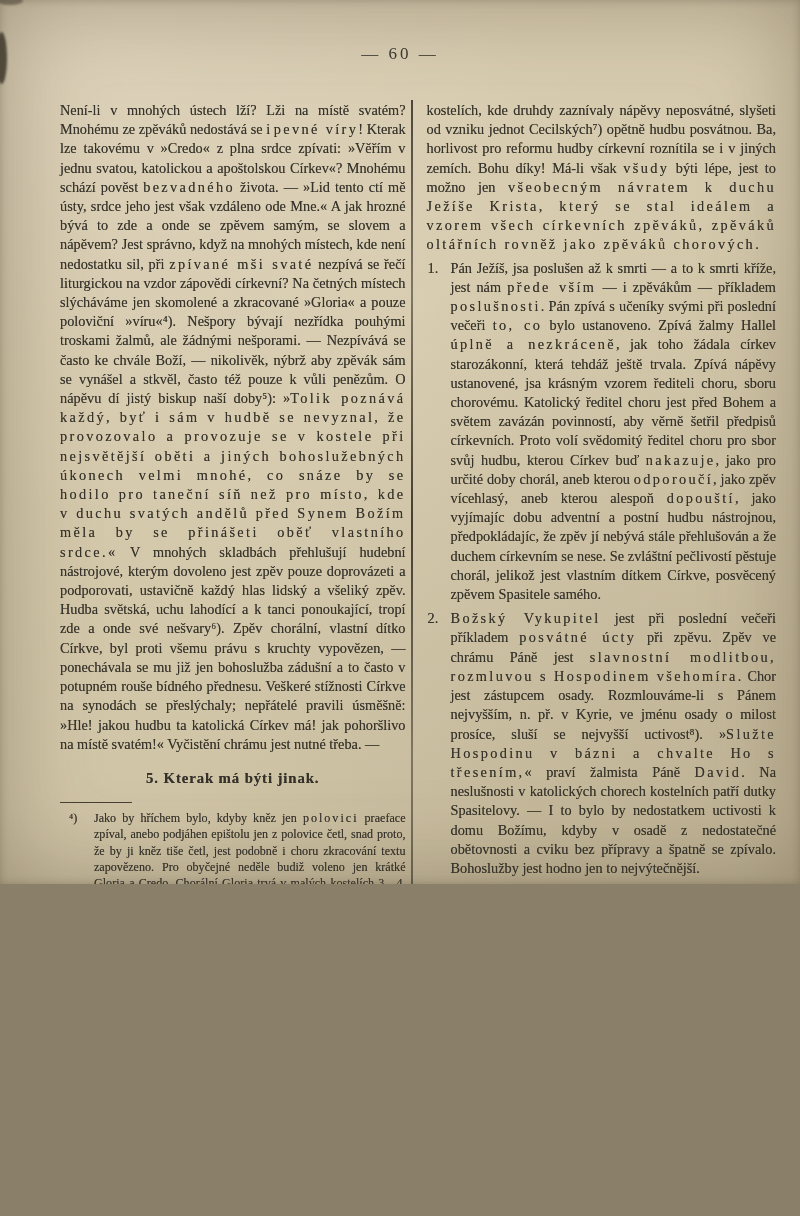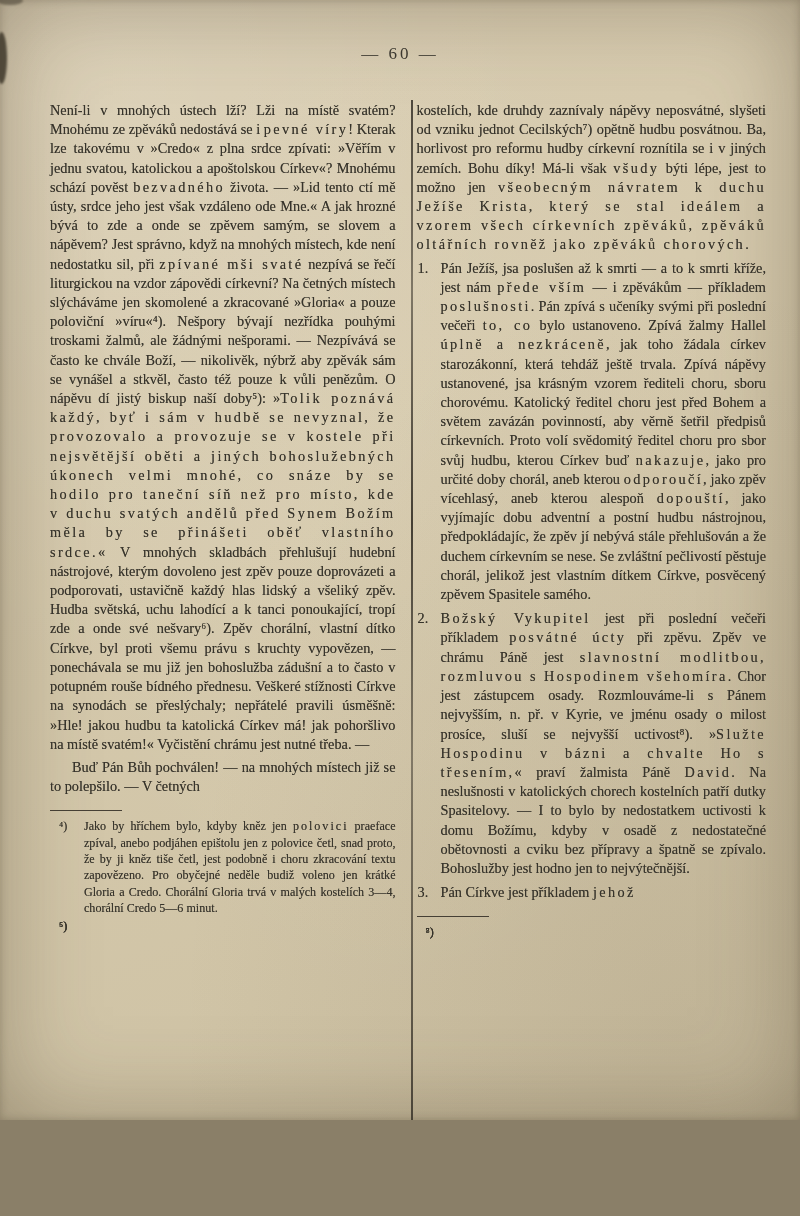--- a/index.html
+++ b/index.html
@@ -2,40 +2,40 @@
 <html lang="cs"><head>
 <meta charset="utf-8">
 <style>
   html,body { margin:0; padding:0; }
   body {
     width:800px; height:1216px; overflow:hidden;
     font-family:"Liberation Serif","DejaVu Serif",serif;
     background:#8a7f68;
   }
   .page {
-    position:relative; width:800px; height:1120px; overflow:hidden;
+    position:relative; width:800px; height:884px; overflow:hidden;
     background:
       radial-gradient(ellipse at 18% 8%, rgba(255,255,255,0.10), transparent 42%),
       radial-gradient(ellipse at 85% 92%, rgba(92,76,50,0.12), transparent 52%),
       radial-gradient(ellipse at 50% 45%, rgba(255,250,235,0.07), transparent 60%),
       linear-gradient(163deg,#d9cdb2 0%,#d5c9ac 45%,#cdc1a3 100%);
     box-shadow: inset 0 0 95px rgba(70,58,38,0.38), inset 0 0 9px rgba(70,58,38,0.28);
     color:#36332b;
   }
   .page-header {
     position:absolute; top:44px; left:0; width:800px;
     text-align:center; font-size:17px; letter-spacing:3px; color:#3c3930;
   }
   .col-divider {
     position:absolute; left:411px; top:100px; width:2px; height:1058px;
     background:linear-gradient(to bottom,
       rgba(52,47,38,0.85) 0%, rgba(52,47,38,0.55) 18%, rgba(52,47,38,0.9) 40%,
       rgba(52,47,38,0.5) 62%, rgba(52,47,38,0.85) 100%);
   }
-  .columns { position:absolute; top:101px; left:50px; width:716px; display:flex;gap:17px; }
+  .columns { position:absolute; top:101px; left:60px; width:716px; display:flex;gap:17px; }
   .col { text-align:justify; font-size:14.3px; line-height:19.2px; }
   .col-left  { width:348px; }
   .col-right { width:352px; margin-left:4px; }
   .body-para { margin:0 0 4px 0; text-shadow:0 0 0.5px rgba(40,36,28,0.55); }
   .indent { text-indent:22px; }
   .seg-n  { }
   .seg-sp { letter-spacing:0.165em; }
   .section-heading {
     margin:15px 0 11px 0; text-align:center; text-indent:0;
     font-size:14.8px; font-weight:bold; letter-spacing:0.06em; color:#34312a;
@@ -64,22 +64,22 @@
     <span>— 60 —</span>
   </div>
 
   <div class="col-divider"></div>
 
   <div class="columns">
 
     <div class="col col-left">
       <p class="body-para"><span class="seg-n">Není-li v mnohých ústech lží? Lži na místě svatém? Mnohému ze zpěváků nedostává se i </span><span class="seg-sp">pevné víry</span><span class="seg-n">! Kterak lze takovému v »Credo« z plna srdce zpívati: »Věřím v jednu svatou, katolickou a apoštolskou Církev«? Mnohému schází pověst </span><span class="seg-sp">bezvadného</span><span class="seg-n"> života. — »Lid tento ctí mě ústy, srdce jeho jest však vzdáleno ode Mne.« A jak hrozné bývá to zde a onde se zpěvem samým, se slovem a nápěvem? Jest správno, když na mnohých místech, kde není nedostatku sil, při </span><span class="seg-sp">zpívané mši svaté</span><span class="seg-n"> nezpívá se řečí liturgickou na vzdor zápovědi církevní? Na četných místech slýcháváme jen skomolené a zkracované »Gloria« a pouze poloviční »víru«⁴). Nešpory bývají nezřídka pouhými troskami žalmů, ale žádnými nešporami. — Nezpívává se často ke chvále Boží, — nikolivěk, nýbrž aby zpěvák sám se vynášel a stkvěl, často též pouze k vůli penězům. O nápěvu dí jistý biskup naší doby⁵): »</span><span class="seg-sp">Tolik poznává každý, byť i sám v hudbě se nevyznal, že provozovalo a provozuje se v kostele při nejsvětější oběti a jiných bohoslužebných úkonech velmi mnohé, co snáze by se hodilo pro taneční síň než pro místo, kde v duchu svatých andělů před Synem Božím měla by se přinášeti oběť vlastního srdce.«</span><span class="seg-n"> V mnohých skladbách přehlušují hudební nástrojové, kterým dovoleno jest zpěv pouze doprovázeti a podporovati, ustavičně každý hlas lidský a všeliký zpěv. Hudba světská, uchu lahodící a k tanci ponoukající, tropí zde a onde své nešvary⁶). Zpěv chorální, vlastní dítko Církve, byl proti všemu právu s kruchty vypovězen, — ponechávala se mu již jen bohoslužba zádušní a to často v potupném rouše bídného přednesu. Veškeré stížnosti Církve na synodách se přeslýchaly; nepřátelé pravili úsměšně: »Hle! jakou hudbu ta katolická Církev má! jak pohoršlivo na místě svatém!« Vyčistění chrámu jest nutné třeba. —</span></p>
 
+      <h3 class="section-heading">5. Kterak má býti jinak.</h3>
 
-      <p class="body-para indent"><span class="seg-n">Buď Pán Bůh pochválen! — na mnohých místech již se to polepšilo. — V četných</span></p>
 
       <div class="footnotes">
         <hr class="fn-rule">
         <div class="footnote">
           <span class="fn-marker">⁴)</span>
           <span class="fn-text"><span class="seg-n">Jako by hříchem bylo, kdyby kněz jen </span><span class="seg-sp">polovici</span><span class="seg-n"> praeface zpíval, anebo podjáhen epištolu jen z polovice četl, snad proto, že by ji kněz tiše četl, jest podobně i choru zkracování textu zapovězeno. Pro obyčejné neděle budiž voleno jen krátké Gloria a Credo. Chorální Gloria trvá v malých kostelích 3—4, chorální Credo 5—6 minut.</span></span>
         </div>
         <div class="footnote">
           <span class="fn-marker">⁵)</span>
         </div>

